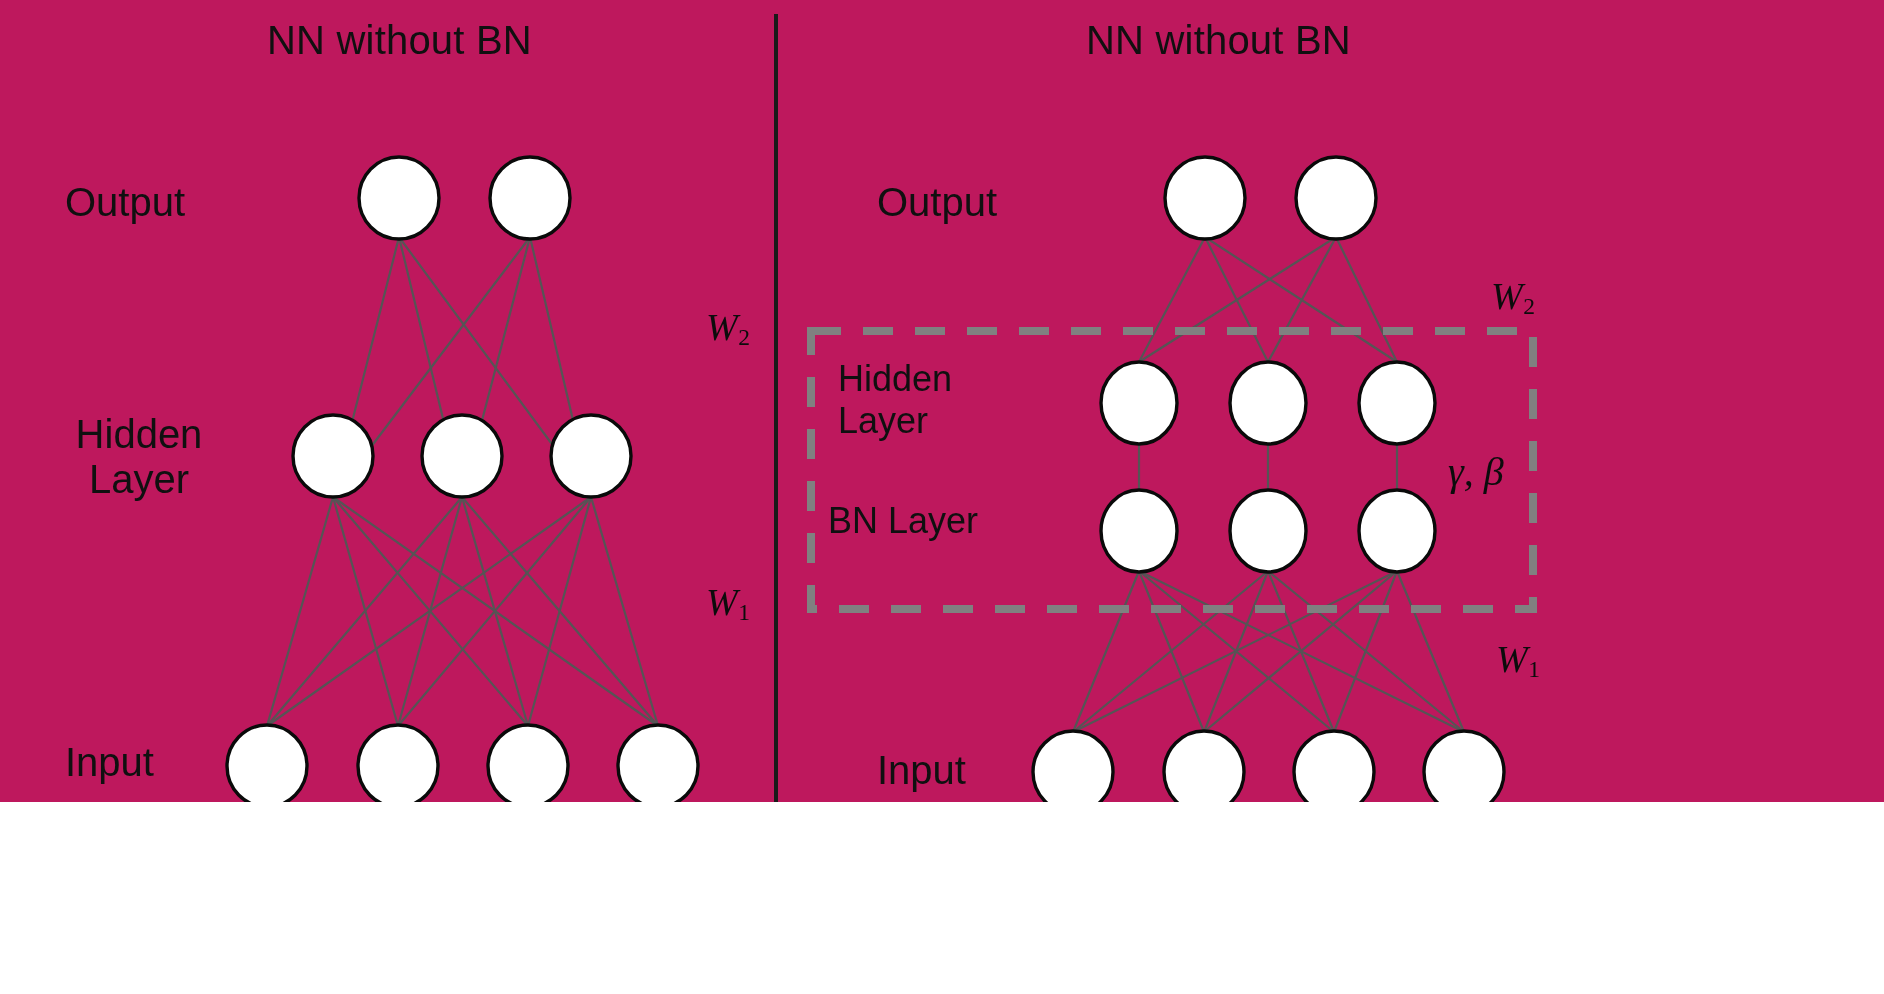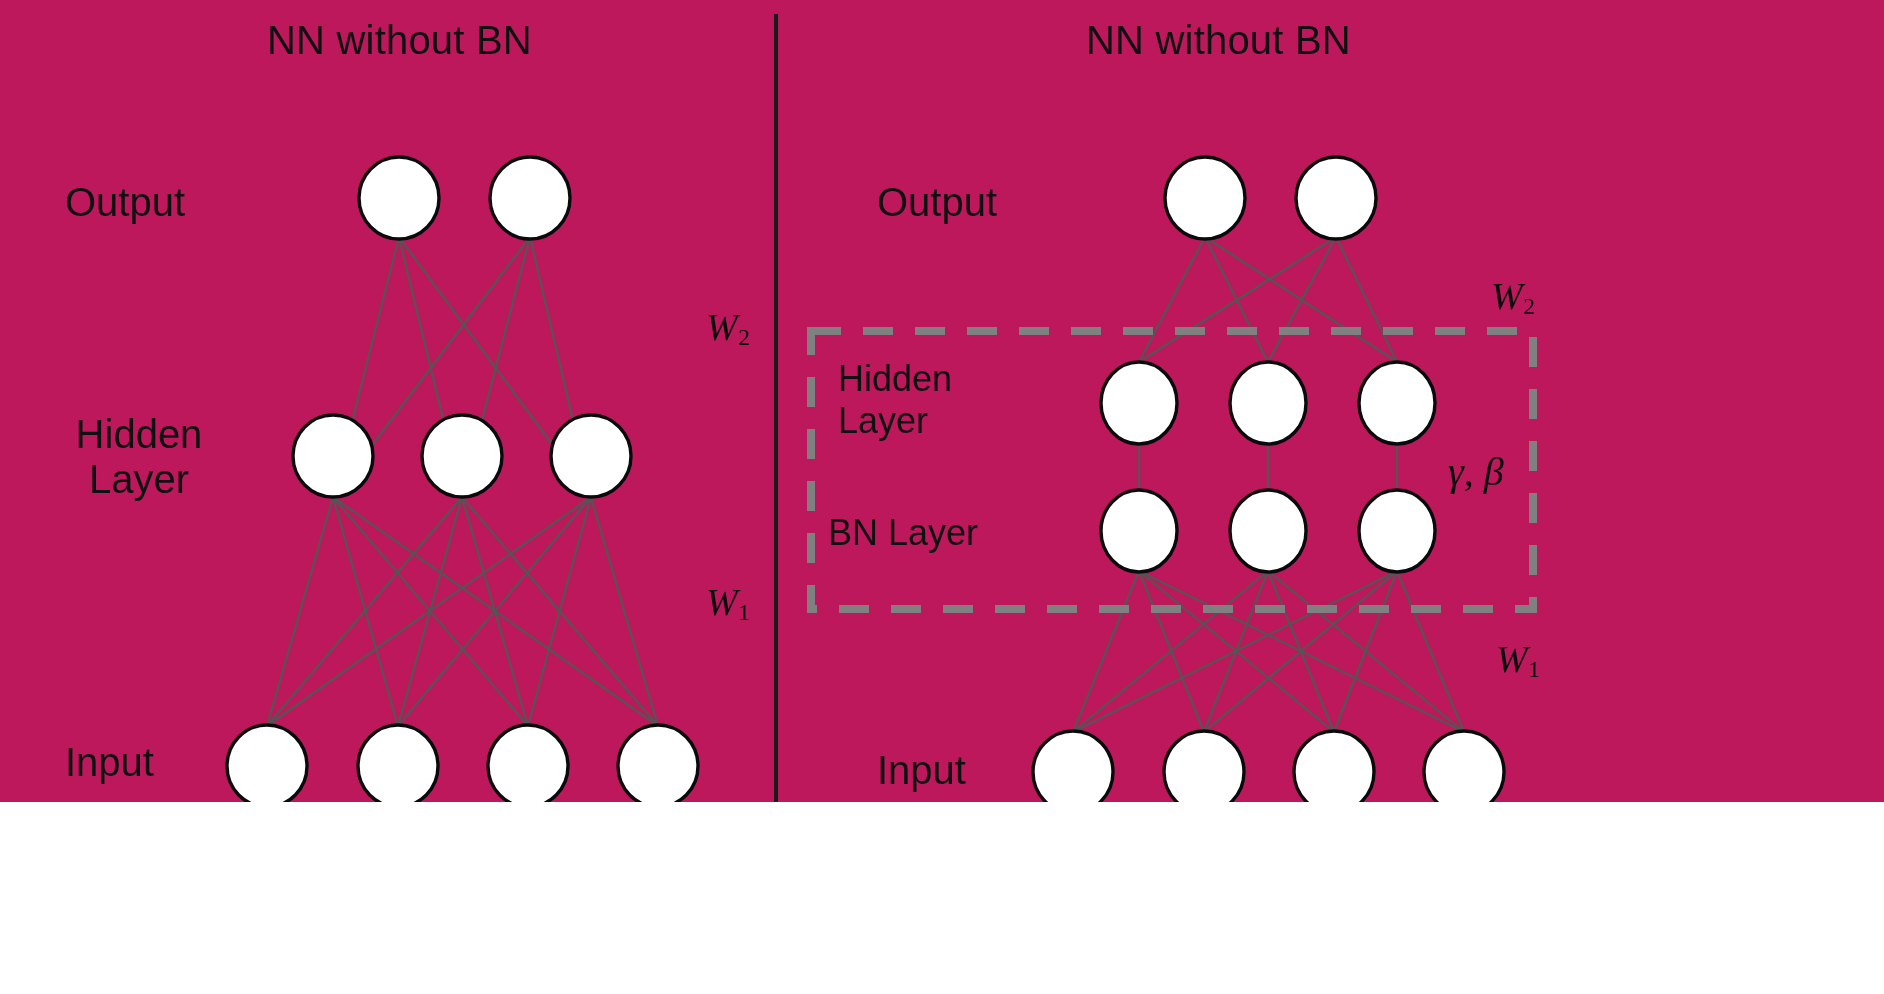--- a/index.html
+++ b/index.html
@@ -196,21 +196,21 @@
 
   <div class="math-label" style="left:706px; top:580px;"><span>W</span><sub>1</sub></div>
 
   <div class="side-label" style="left:845px; top:180px;">Output</div>
 
   <div class="box-label" style="left:838px; top:358px;">
     <div>Hidden</div>
     <div>Layer</div>
   </div>
 
-  <div class="box-label" style="left:828px; top:512px;">BN Layer</div>
+  <div class="box-label" style="left:828px; top:500px;">BN Layer</div>
 
   <div class="side-label" style="left:845px; top:748px;">Input</div>
 
   <div class="math-label" style="left:1491px; top:274px;"><span>W</span><sub>2</sub></div>
 
   <div class="math-label" style="left:1448px; top:448px; font-size:40px;text-align:right;">γ, β</div>
 
   <div class="math-label" style="left:1496px; top:637px;"><span>W</span><sub>1</sub></div>
 
 </div>

